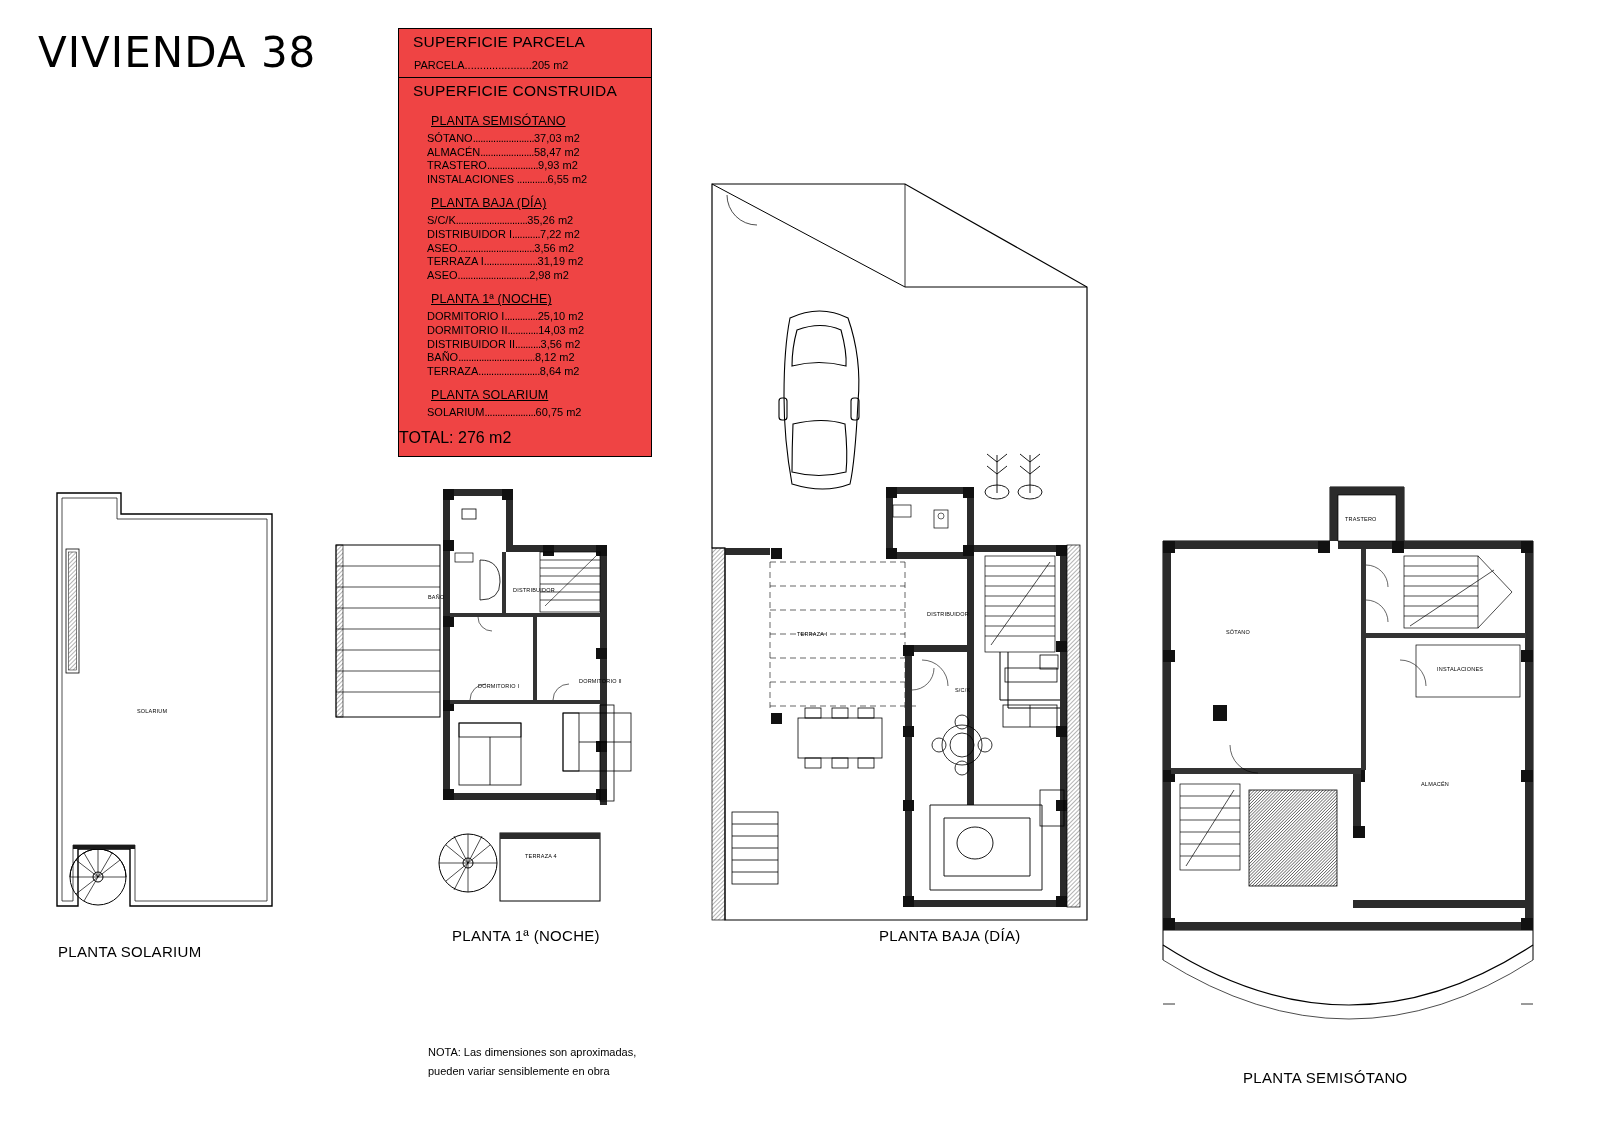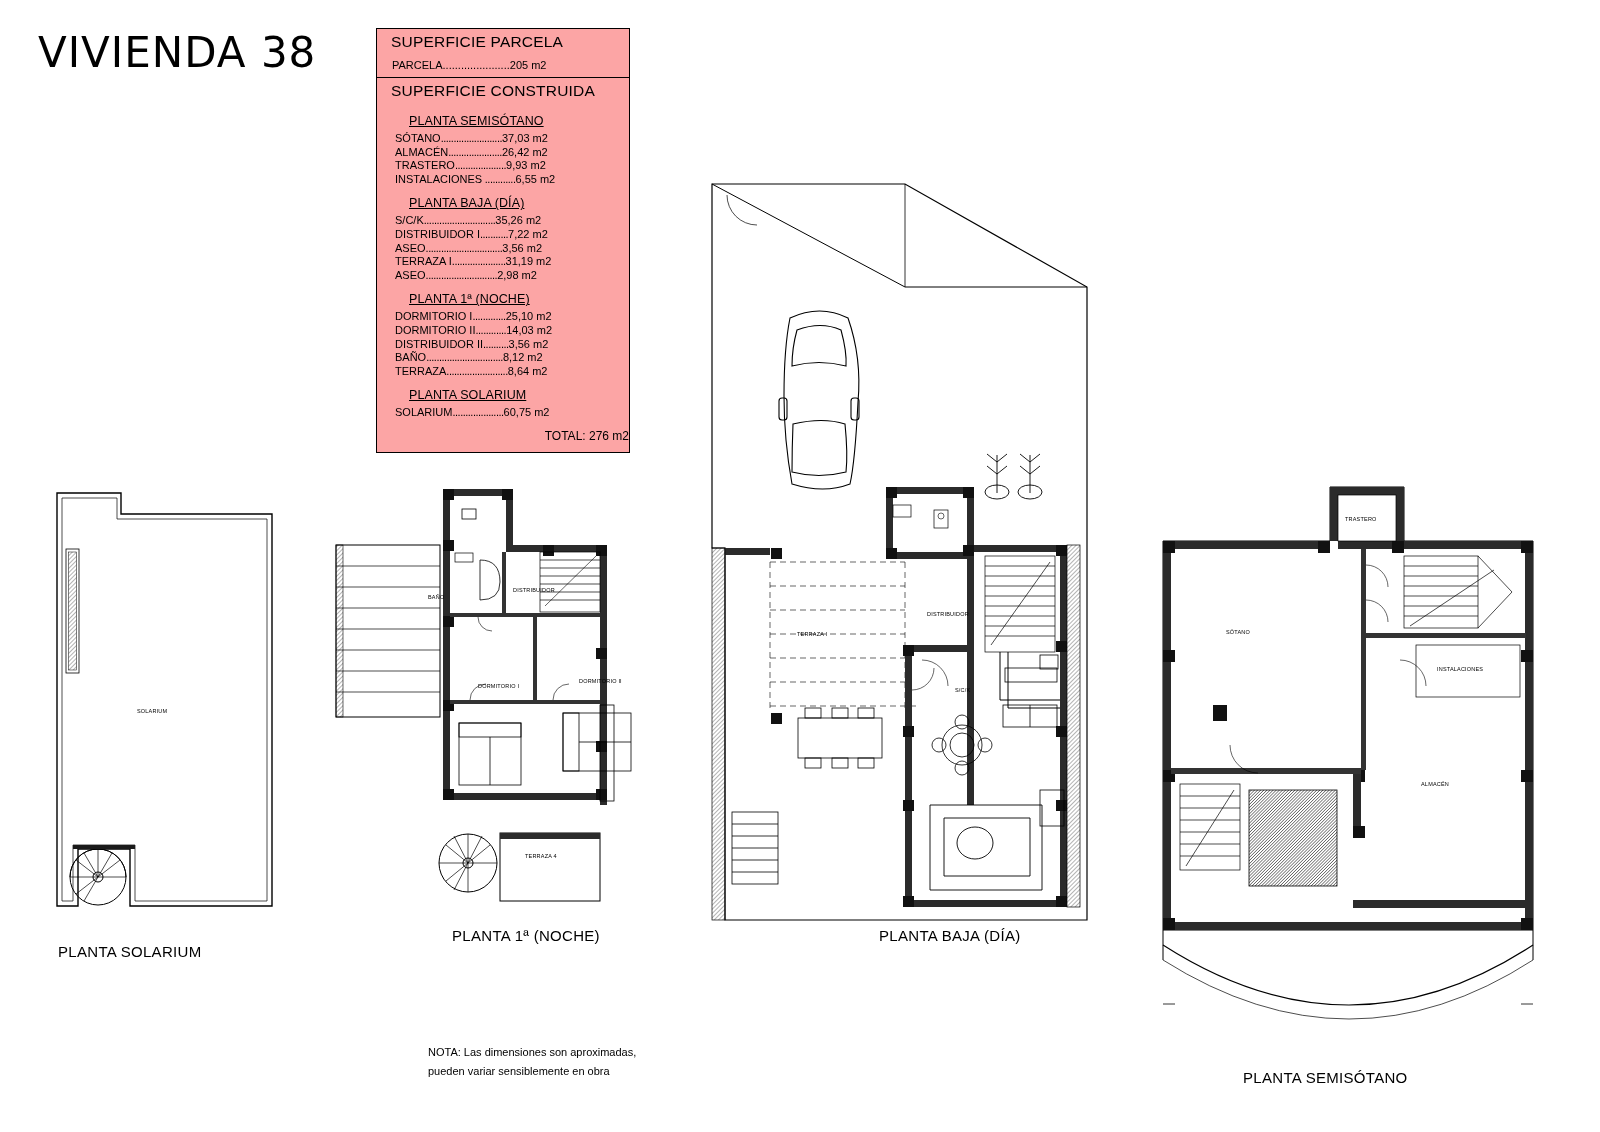--- a/index.html
+++ b/index.html
@@ -26,58 +26,58 @@
     top: 28px;
     font-size: 42px;
     letter-spacing: 1px;
     font-weight: 400;
     font-family: "DejaVu Sans", sans-serif;
   }
 
   
   .legend {
     position: absolute;
-    left: 376px;
+    left: 398px;
     top: 28px;
     width: 254px;
     border: 1.5px solid #000;
     box-sizing: border-box;
-    background: #fca5a5;
+    background: #ef4444;
   }
   .legend .sect-head {
     font-size: 15.5px;
     padding: 4px 0 4px 14px;
     letter-spacing: .2px;
   }
   .legend .divider {
     border-top: 1.2px solid #000;
   }
   .legend .sub-head {
     font-size: 12.5px;
     text-decoration: underline;
     margin: 10px 0 4px 32px;
     letter-spacing: .1px;
   }
   .legend .row {
     font-size: 11px;
-    margin-left: 18px;
+    margin-left: 28px;
     margin-right: 10px;
     line-height: 13.6px;
     white-space: nowrap;
   }
   .legend .row .dots {
     letter-spacing: -0.5px;
   }
   .legend .parcela-row {
     font-size: 11px;
     margin: 4px 0 6px 15px;
   }
   .legend .total {
-    text-align: right;
-    font-size: 12px;
+    text-align: left;
+    font-size: 16px;
     padding: 9px 0 9px 0;
   }
 
   
   .plan-caption {
     position: absolute;
     font-size: 15px;
     letter-spacing: .3px;
     white-space: nowrap;
   }
@@ -112,21 +112,21 @@
   <div class="legend">
     <div class="sect-head">SUPERFICIE PARCELA</div>
     <div class="parcela-row">
       <span>PARCELA</span><span class="dots">......................</span><span>205 m2</span>
     </div>
     <div class="divider"></div>
     <div class="sect-head">SUPERFICIE CONSTRUIDA</div>
 
     <div class="sub-head">PLANTA SEMISÓTANO</div>
     <div class="row"><span>SÓTANO</span><span class="dots">........................</span><span>37,03 m2</span></div>
-    <div class="row"><span>ALMACÉN</span><span class="dots">.....................</span><span>26,42 m2</span></div>
+    <div class="row"><span>ALMACÉN</span><span class="dots">.....................</span><span>58,47 m2</span></div>
     <div class="row"><span>TRASTERO</span><span class="dots">....................</span><span>9,93 m2</span></div>
     <div class="row"><span>INSTALACIONES</span><span class="dots"> ............</span><span>6,55 m2</span></div>
 
     <div class="sub-head">PLANTA BAJA (DÍA)</div>
     <div class="row"><span>S/C/K</span><span class="dots">............................</span><span>35,26 m2</span></div>
     <div class="row"><span>DISTRIBUIDOR I</span><span class="dots">...........</span><span>7,22 m2</span></div>
     <div class="row"><span>ASEO</span><span class="dots">..............................</span><span>3,56 m2</span></div>
     <div class="row"><span>TERRAZA I</span><span class="dots">.....................</span><span>31,19 m2</span></div>
     <div class="row"><span>ASEO</span><span class="dots">............................</span><span>2,98 m2</span></div>
 

